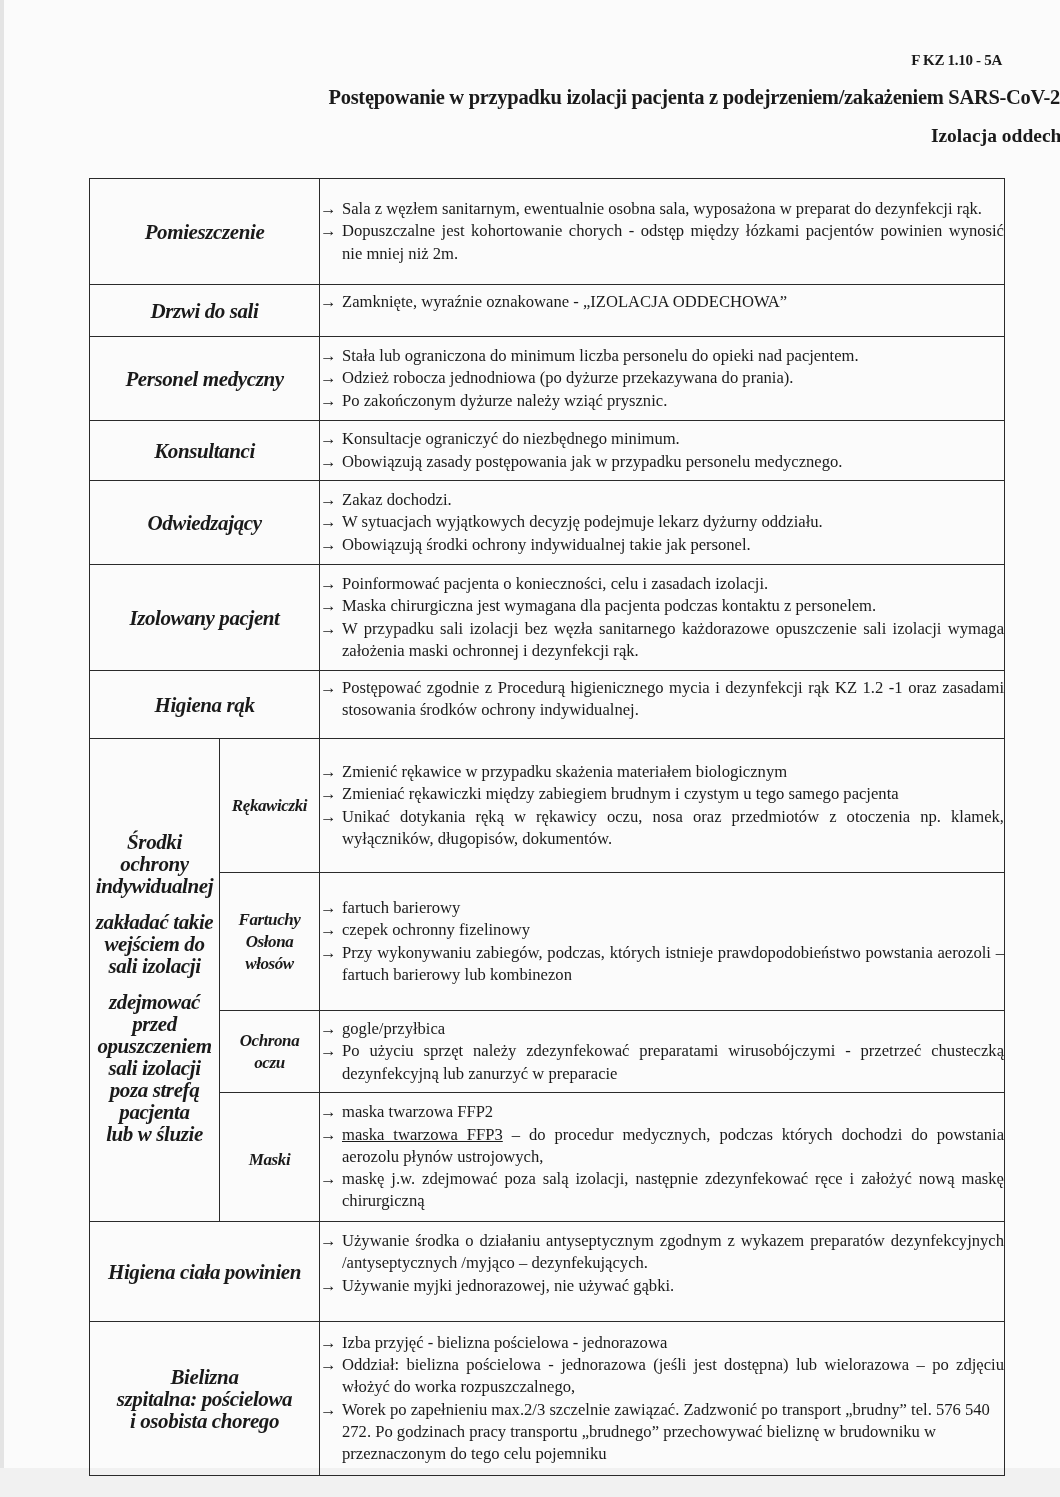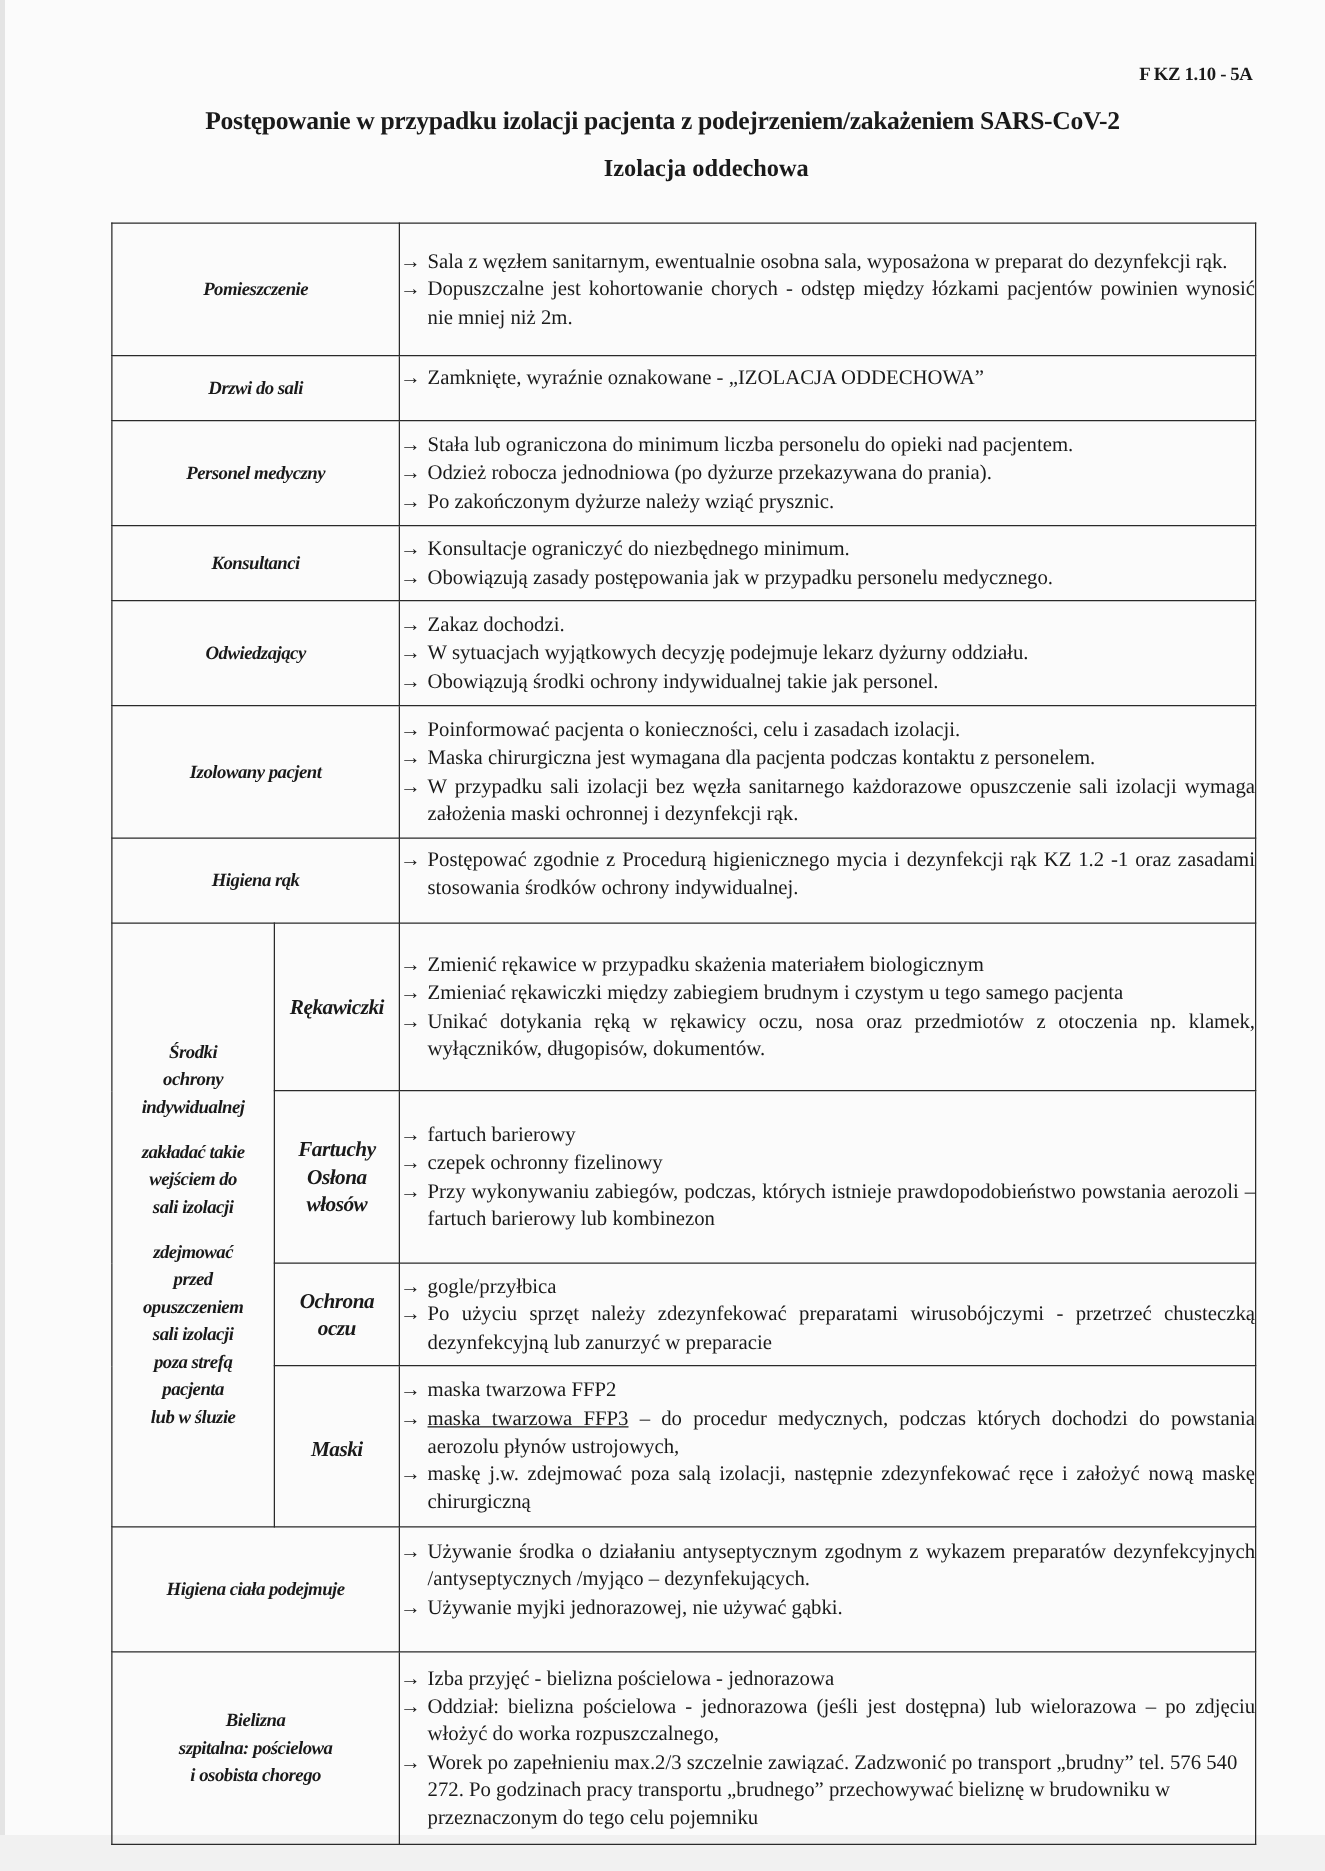--- a/index.html
+++ b/index.html
@@ -5,31 +5,31 @@
   html, body { margin:0; padding:0; }
   body {
     width:1060px; height:1497px; position:relative; overflow:hidden;
     background:#fbfbfb;
     font-family:"Liberation Serif", "DejaVu Serif", serif;
     color:#1a1a1a;
   }
   .scan-edge { position:absolute; left:0; top:0; width:4px; height:1497px; background:#e4e4e4; }
   .scan-shade { position:absolute; left:0; top:1468px; width:1060px; height:29px; background:#f1f1f1; }
   .code { position:absolute; right:58px; top:52px; font-size:15px; font-weight:bold; letter-spacing:-0.3px; }
-  .title { position:absolute; left:0; width:1060px; text-align:center; font-weight:bold; }
+  .title { position:absolute; left:0; width:1060px; text-align:right; font-weight:bold; }
   .t1 { top:86px; font-size:20.5px; letter-spacing:-0.3px; }
   .t2 { top:125px; font-size:19.5px;margin-left:35px; }
 
   table.main {
     position:absolute; left:89px; top:178px; width:915px;
     border-collapse:collapse; table-layout:fixed;
   }
   table.main td { border:1.3px solid #2a2a2a; vertical-align:middle; padding:0; }
   td.lab {
-    text-align:center; font-style:italic; font-weight:bold; font-size:15px;
+    text-align:center; font-style:italic; font-weight:bold; font-size:21px;
     letter-spacing:-0.4px; line-height:22px;
   }
   td.sub { font-size:17px; }
   td.content { padding:5px 6px 5px 8px; font-size:16.6px; line-height:22.3px; text-align:justify; }
   .item { position:relative; padding-left:22px; }
   .item .arr { position:absolute; left:0; top:0; }
   .u { text-decoration:underline; }
   .ppe-side { font-size:17px; line-height:22.5px; }
   .ppe-side div { margin:0; }
   .ppe-gap { height:14px; }
@@ -166,21 +166,21 @@
       <div>Maski</div>
     </td>
     <td class="content">
       <div class="item"><span class="arr">→</span><span>maska twarzowa FFP2</span></div>
       <div class="item"><span class="arr">→</span><span class="u">maska twarzowa FFP3</span><span> – </span><span>do procedur medycznych, podczas których dochodzi do powstania aerozolu płynów ustrojowych,</span></div>
       <div class="item"><span class="arr">→</span><span>maskę j.w.  zdejmować poza salą izolacji, następnie zdezynfekować ręce i założyć nową maskę chirurgiczną</span></div>
     </td>
   </tr>
 
   <tr style="height:100px">
-    <td class="lab" colspan="2">Higiena ciała podejmuje</td>
+    <td class="lab" colspan="2">Higiena ciała powinien</td>
     <td class="content" style="vertical-align:top;padding-top:8px">
       <div class="item"><span class="arr">→</span><span>Używanie środka o działaniu antyseptycznym zgodnym z wykazem preparatów dezynfekcyjnych /antyseptycznych  /myjąco – dezynfekujących.</span></div>
       <div class="item"><span class="arr">→</span><span>Używanie myjki jednorazowej, nie używać gąbki.</span></div>
     </td>
   </tr>
 
   <tr style="height:154px">
     <td class="lab" colspan="2">
       <div>Bielizna</div>
       <div>szpitalna: pościelowa</div>

